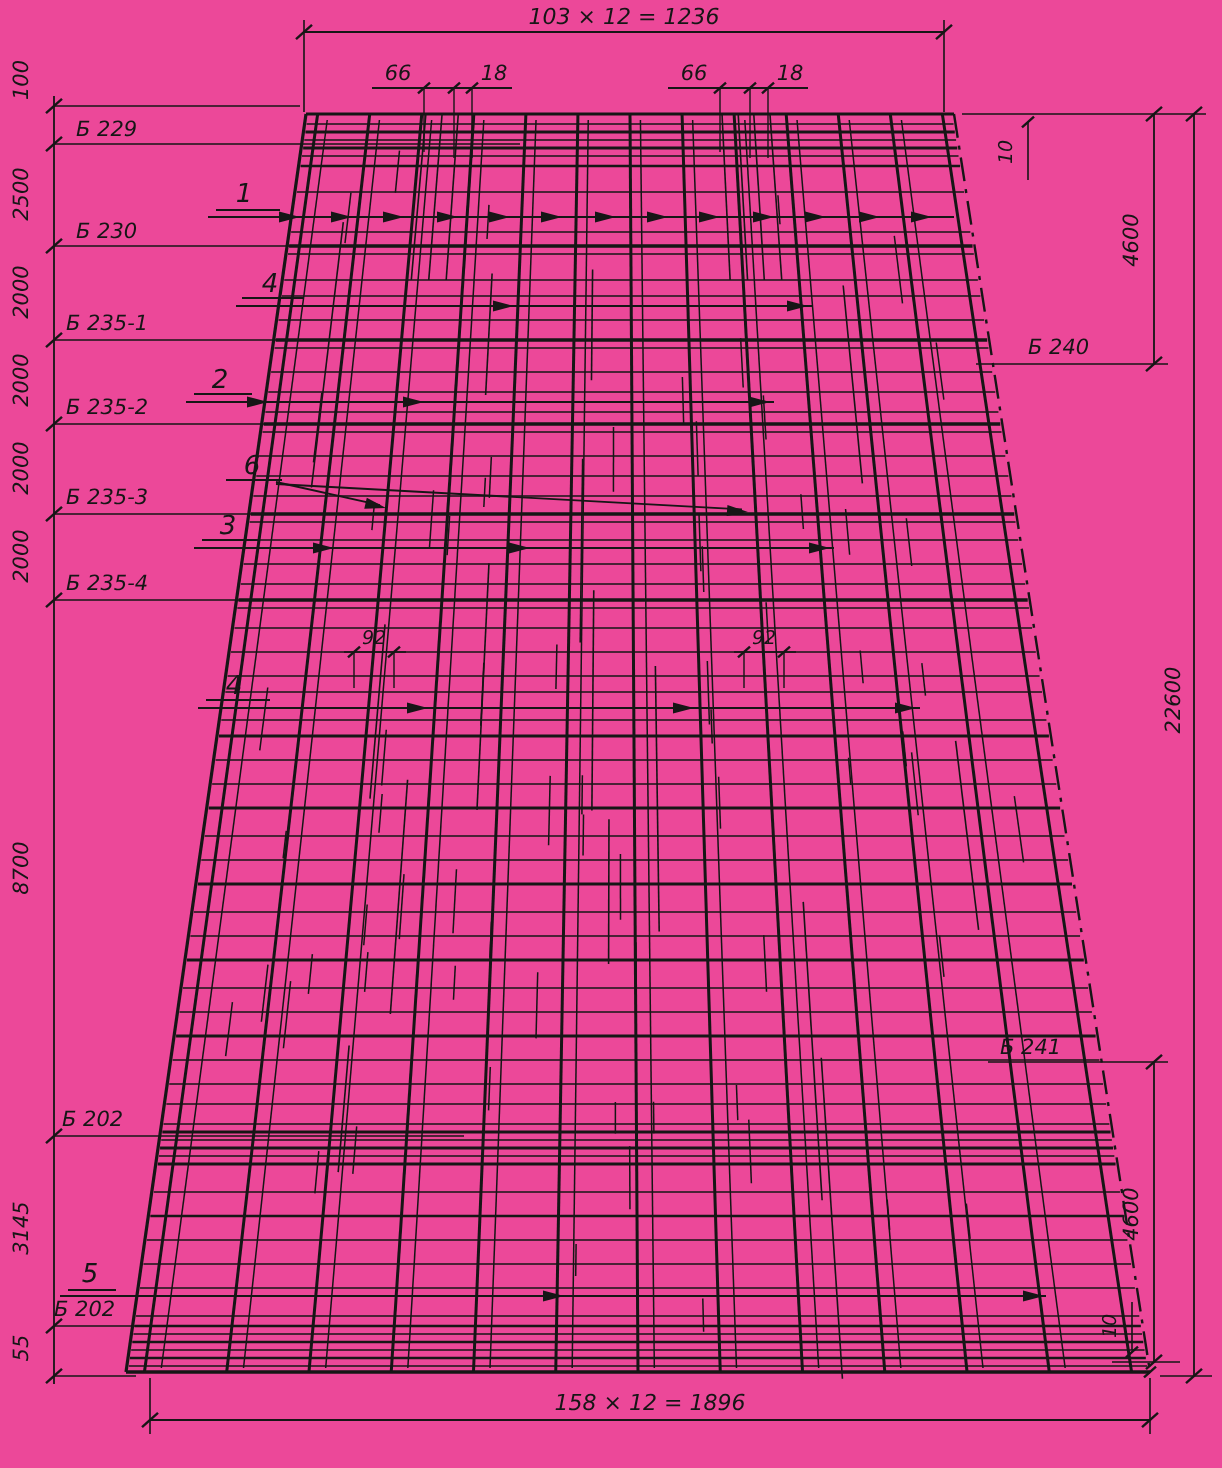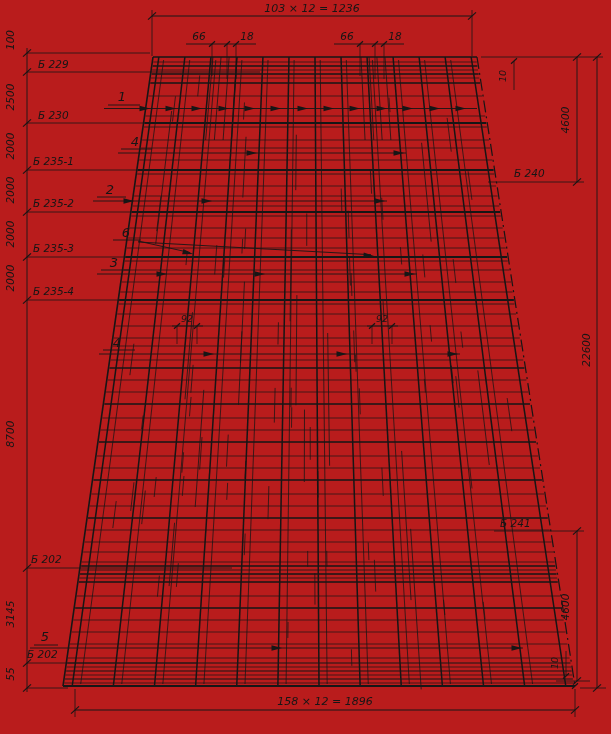--- a/index.html
+++ b/index.html
@@ -1,16 +1,16 @@
 <!DOCTYPE html>
 <html><head>
 <meta charset="utf-8">
 <style>
   html,body{margin:0;padding:0;background:#ffffff;}
-  .stage{width:611px;height:734px;position:relative;background:#b91c1c;overflow:hidden;}
+  .stage{width:611px;height:734px;position:relative;background:#ec4899;overflow:hidden;}
   svg{display:block;}
   svg text{font-family:"DejaVu Sans",sans-serif;font-style:italic;fill:#161616;}
   .d{font-size:10.5px;}
   .lbl{font-size:10.5px;}
   .co{font-size:13px;}
   .sm{font-size:9.5px;}
   .big{font-size:11px;}
 </style>
 </head>
 <body>

